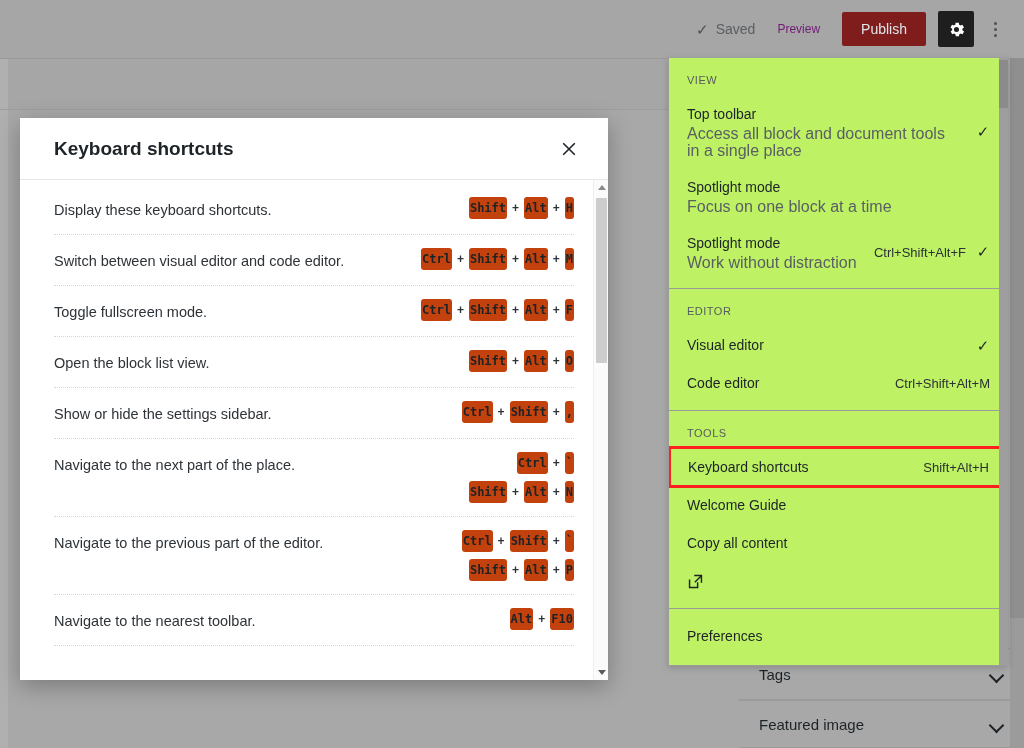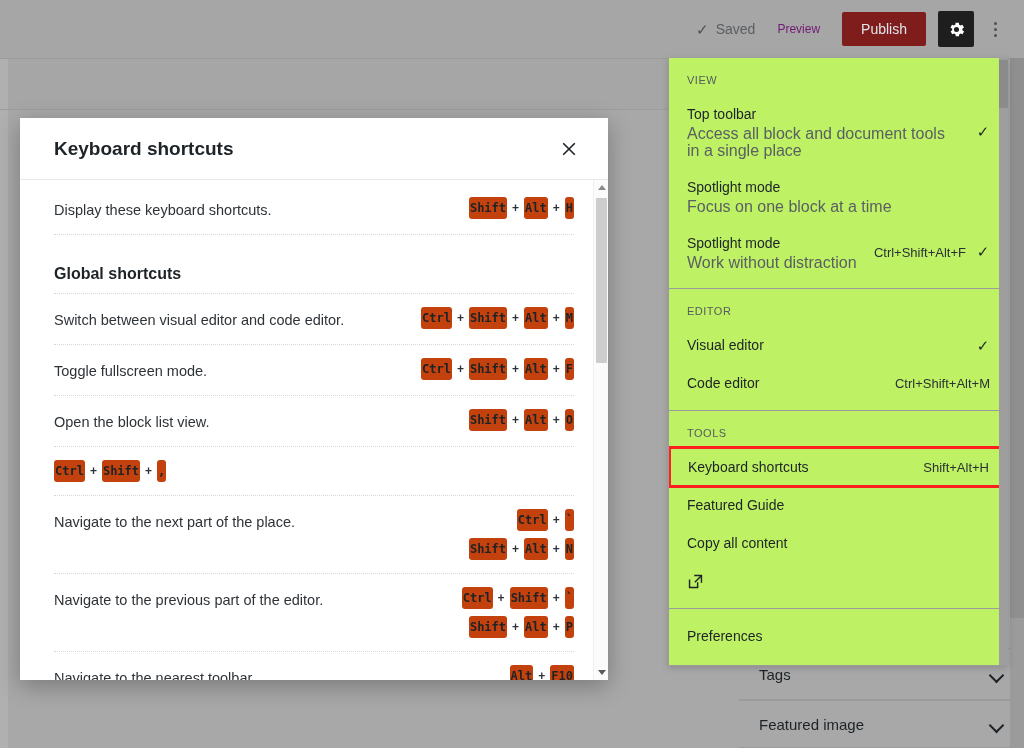--- a/index.html
+++ b/index.html
@@ -287,21 +287,21 @@
           <div class="menu-item highlight">
             <div class="mi-text">
               <div class="mi-title">Keyboard shortcuts</div>
             </div>
             <div class="mi-right">
               <span class="mi-short">Shift+Alt+H</span>
             </div>
           </div>
           <div class="menu-item">
             <div class="mi-text">
-              <div class="mi-title">Featured Guide</div>
+              <div class="mi-title">Welcome Guide</div>
             </div>
             <div class="mi-right"></div>
           </div>
           <div class="menu-item">
             <div class="mi-text">
               <div class="mi-title">Copy all content</div>
             </div>
             <div class="mi-right"></div>
           </div>
           <div class="menu-item">
@@ -346,21 +346,20 @@
             <div class="sc-keys-wrap">
               <div class="sc-combo">
                 <span class="kbd">Shift</span>
                 <span class="plus">+</span>
                 <span class="kbd">Alt</span>
                 <span class="plus">+</span>
                 <span class="kbd">H</span>
               </div>
             </div>
           </div>
-          <div class="sc-section-head">Global shortcuts</div>
           <div class="sc-row">
             <div class="sc-desc">Switch between visual editor and code editor.</div>
             <div class="sc-keys-wrap">
               <div class="sc-combo">
                 <span class="kbd">Ctrl</span>
                 <span class="plus">+</span>
                 <span class="kbd">Shift</span>
                 <span class="plus">+</span>
                 <span class="kbd">Alt</span>
                 <span class="plus">+</span>
@@ -388,20 +387,21 @@
               <div class="sc-combo">
                 <span class="kbd">Shift</span>
                 <span class="plus">+</span>
                 <span class="kbd">Alt</span>
                 <span class="plus">+</span>
                 <span class="kbd">O</span>
               </div>
             </div>
           </div>
           <div class="sc-row">
+            <div class="sc-desc">Show or hide the settings sidebar.</div>
             <div class="sc-keys-wrap">
               <div class="sc-combo">
                 <span class="kbd">Ctrl</span>
                 <span class="plus">+</span>
                 <span class="kbd">Shift</span>
                 <span class="plus">+</span>
                 <span class="kbd">,</span>
               </div>
             </div>
           </div>

